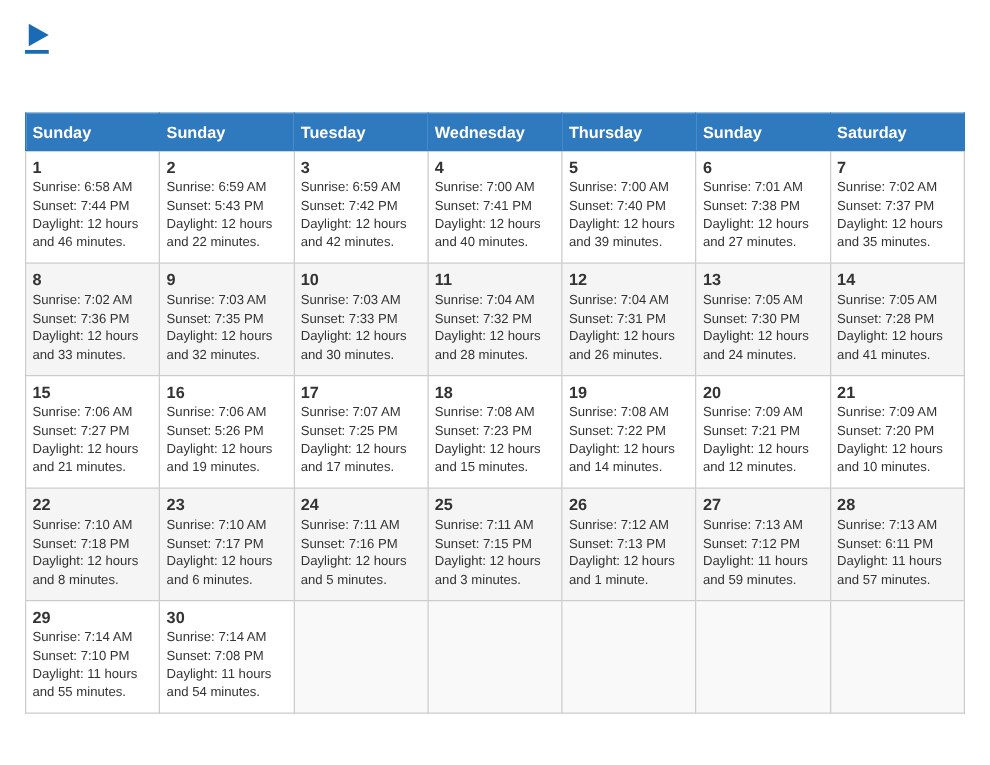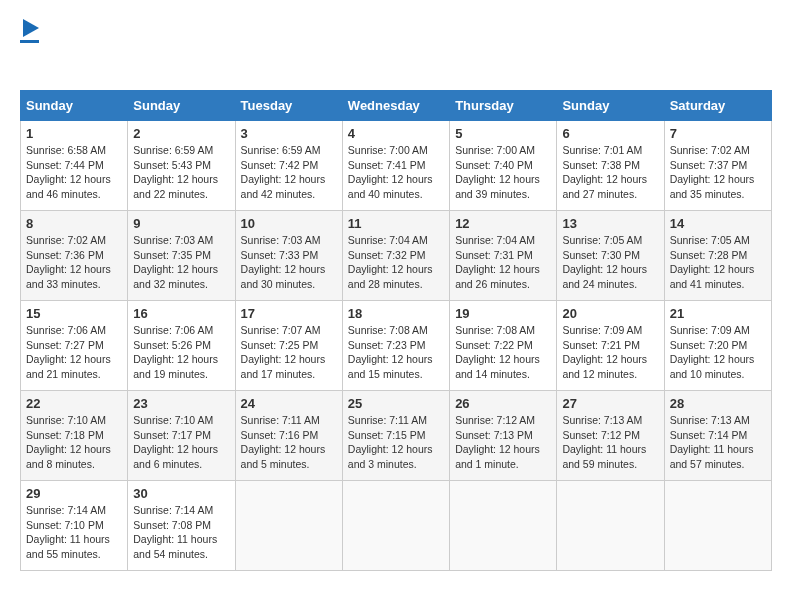--- a/index.html
+++ b/index.html
@@ -327,21 +327,21 @@
         <div class="cell-content">
           <span>Sunrise: 7:13 AM</span><br>
           <span>Sunset: 7:12 PM</span><br>
           <span>Daylight: 11 hours and 59 minutes.</span>
         </div>
       </td>
         <td>
         <span class="day-num">28</span>
         <div class="cell-content">
           <span>Sunrise: 7:13 AM</span><br>
-          <span>Sunset: 7:14 PM</span><br>
+          <span>Sunset: 6:11 PM</span><br>
           <span>Daylight: 11 hours and 57 minutes.</span>
         </div>
       </td>
       </tr>
       <tr>
         <td>
         <span class="day-num">29</span>
         <div class="cell-content">
           <span>Sunrise: 7:14 AM</span><br>
           <span>Sunset: 7:10 PM</span><br>

